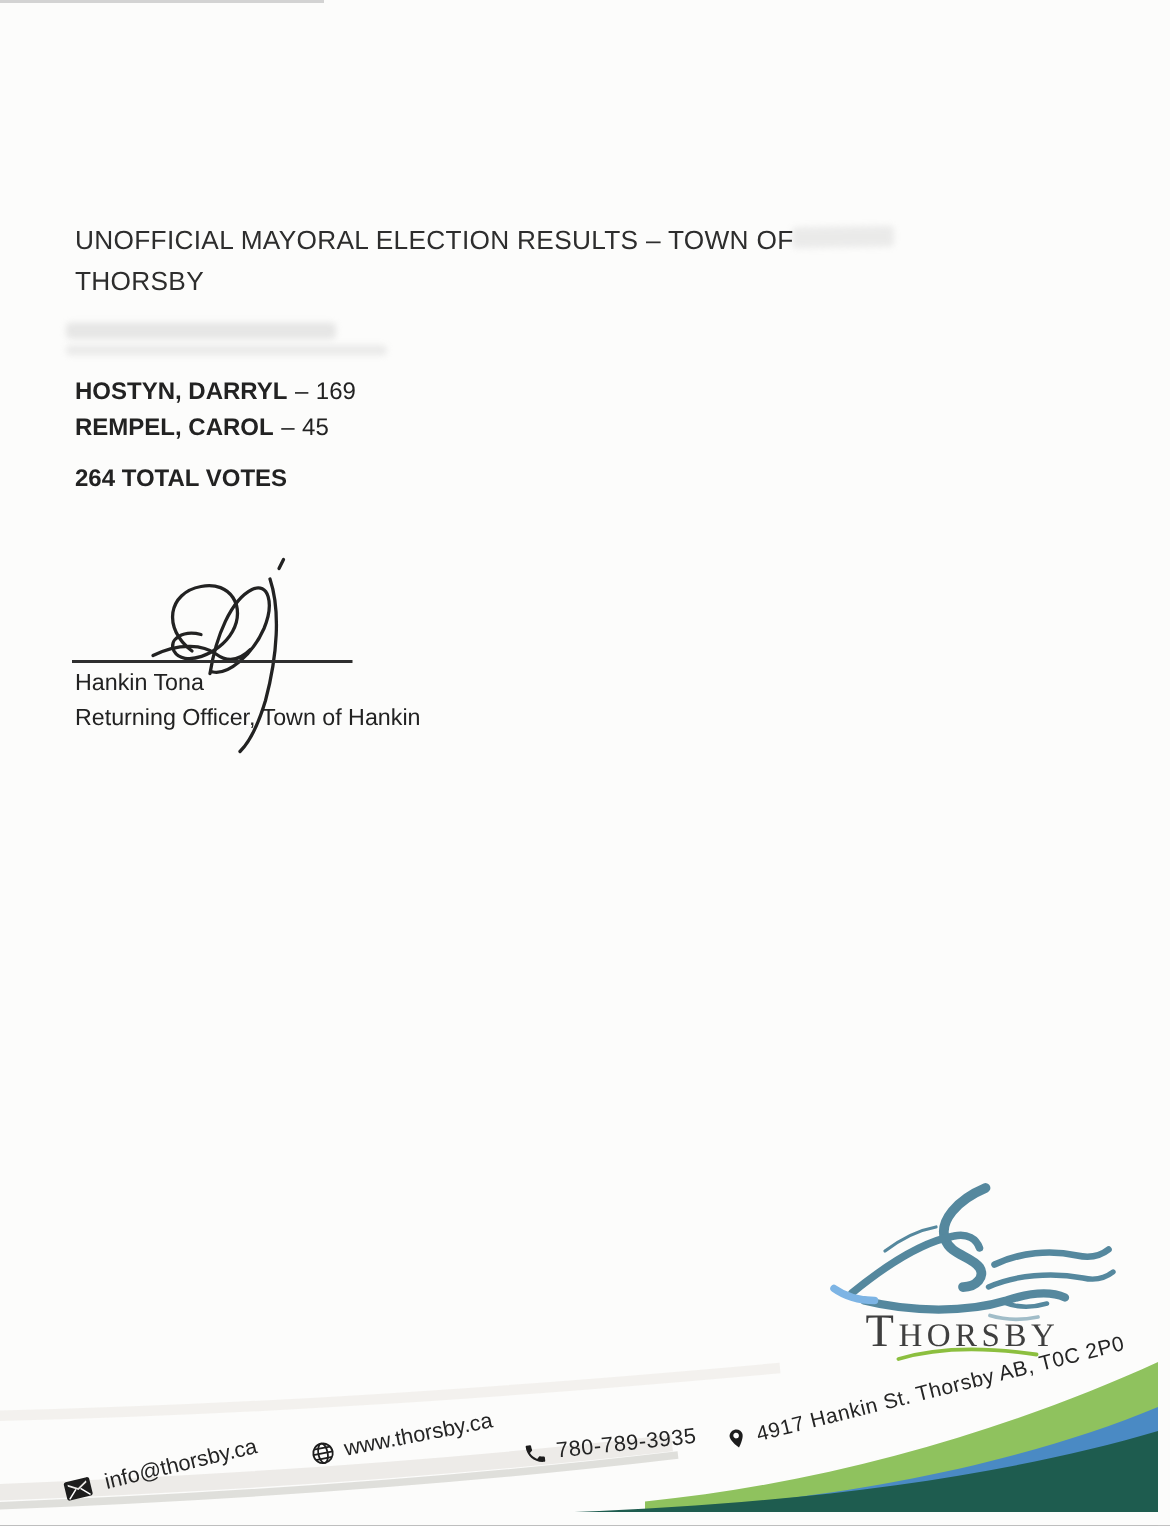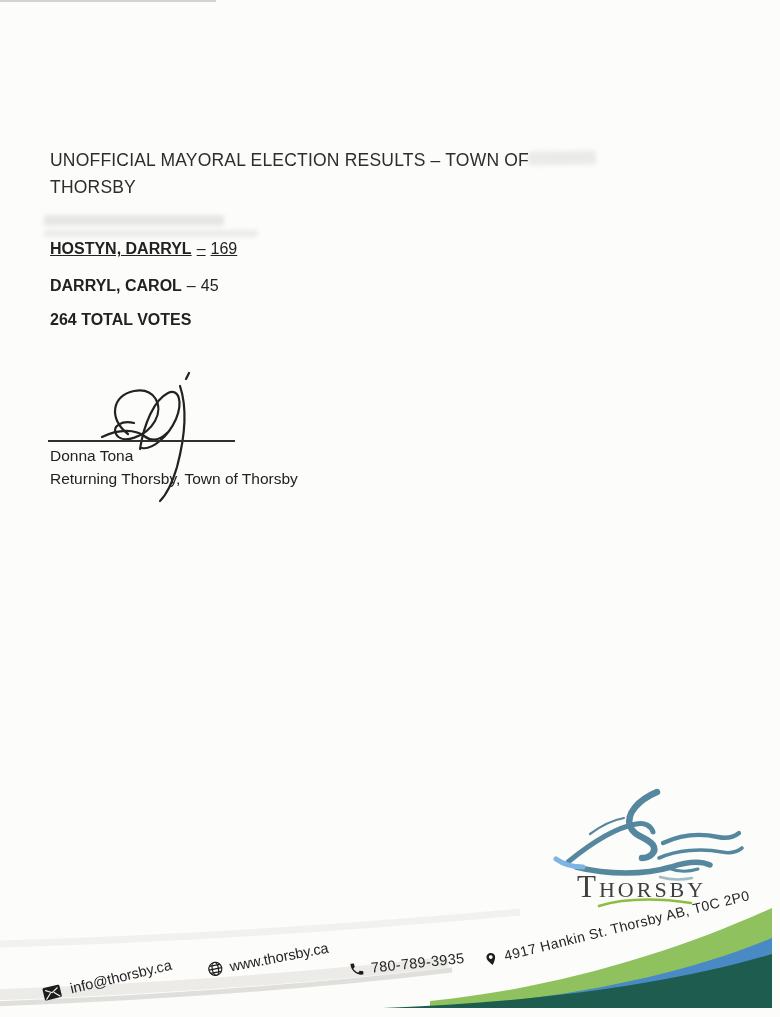--- a/index.html
+++ b/index.html
@@ -18,21 +18,21 @@
   .smudge{position:absolute;background:#c3c3c3;filter:blur(2px);border-radius:3px;}
   .smudge.s1{left:528px;top:151px;width:68px;height:14px;opacity:.30;transform:rotate(-1deg);}
   .smudge.s2{left:44px;top:215px;width:180px;height:11px;opacity:.38;}
   .smudge.s3{left:44px;top:230px;width:214px;height:7px;opacity:.30;}
   
   .title{position:absolute;left:50px;font-size:17.5px;letter-spacing:.2px;color:#2d2d2d;white-space:nowrap;}
   .title.l1{top:150px;} .title.l2{top:177px;}
   .result-line{position:absolute;left:50px;font-size:16px;white-space:nowrap;color:#222;}
   .result-line .nm{font-weight:bold;}
   .result-line .dash{margin:0 5px;}
-  .r0{top:240px;text-decoration:underline;} .r1{top:277px;}
+  .r0{top:253px;} .r1{top:277px;}
   .total-line{position:absolute;left:50px;top:311px;font-size:16px;font-weight:bold;color:#222;text-align:center;}
   
   .sig-svg{position:absolute;left:40px;top:368px;}
   .sig-line{position:absolute;left:48px;top:440px;width:187px;border-top:2px solid #2f2f2f;}
   .sig-name{position:absolute;left:50px;top:447px;font-size:15.5px;color:#222;}
   .sig-role{position:absolute;left:50px;top:470px;font-size:15.5px;color:#222;}
   
   .logo-waves{position:absolute;left:550px;top:782px;}
   .wordmark{
     position:absolute;left:577px;top:869px;width:160px;
@@ -71,36 +71,36 @@
     <rect x="772" y="0" width="8" height="1017" fill="#fcfcfb"></rect>
   </svg>
 
   <div class="title l1">UNOFFICIAL MAYORAL ELECTION RESULTS – TOWN OF</div>
   <div class="title l2">THORSBY</div>
 
   <div class="result-line r0">
     <span class="nm">HOSTYN, DARRYL</span><span class="dash">–</span><span class="vt">169</span>
   </div>
   <div class="result-line r1">
-    <span class="nm">DARRYL, CAROL</span><span class="dash">–</span><span class="vt">45</span>
+    <span class="nm">REMPEL, CAROL</span><span class="dash">–</span><span class="vt">45</span>
   </div>
   <div class="total-line">264 TOTAL VOTES</div>
 
   <svg class="sig-svg" width="210" height="135" viewBox="0 -6 210 129">
     <g fill="none" stroke="#222" stroke-width="2.2" stroke-linecap="round">
       <path d="M 88 57 C 68 42, 72 18, 94 14 C 114 10, 124 28, 115 44 C 106 60, 82 68, 76 57 C 72 49, 82 43, 94 46"></path>
       <path d="M 62 60 C 80 51, 96 53, 104 59 C 112 65, 120 63, 127 56"></path>
       <path d="M 100 72 C 104 47, 114 23, 128 16 C 139 11, 143 25, 136 42 C 128 60, 112 73, 102 71"></path>
       <path d="M 140 9 C 147 30, 145 60, 137 90 C 131 110, 125 119, 120 124"></path>
       <path d="M 146 2 L 149 -4"></path>
     </g>
   </svg>
   <div class="sig-line"></div>
-  <div class="sig-name">Donna Tona</div>
-  <div class="sig-role">Returning Thorsby, Town of Thorsby</div>
+  <div class="sig-name">Hankin Tona</div>
+  <div class="sig-role">Returning Officer, Town of Hankin</div>
 
   <svg class="logo-waves" width="205" height="132" viewBox="0 0 205 132">
     <g fill="none" stroke-linecap="round">
       <path d="M 107 10 C 88 18, 76 32, 80 44 C 84 55, 97 55, 103 63 C 107 69, 101 76, 92 76" stroke="var(--wave_teal)" stroke-width="6.5"></path>
       <path d="M 18 80 C 40 62, 64 46, 86 42 C 95 40, 101 44, 103 50" stroke="var(--wave_teal)" stroke-width="5"></path>
       <path d="M 40 52 C 52 43, 63 38, 74 36" stroke="var(--wave_teal)" stroke-width="2.2"></path>
       <path d="M 113 61 C 130 53, 150 51, 168 55 C 177 57, 184 55, 189 51" stroke="var(--wave_teal)" stroke-width="4.4"></path>
       <path d="M 109 76 C 127 68, 151 66, 172 70 C 181 72, 187 70, 192 66" stroke="var(--wave_teal)" stroke-width="3.6"></path>
       <path d="M 26 85 C 58 93, 95 93, 121 85 C 139 79, 151 79, 160 83" stroke="var(--wave_teal)" stroke-width="5.5"></path>
       <path d="M 6 77 C 13 82, 23 85, 33 85" stroke="var(--wave_blue)" stroke-width="5"></path>

